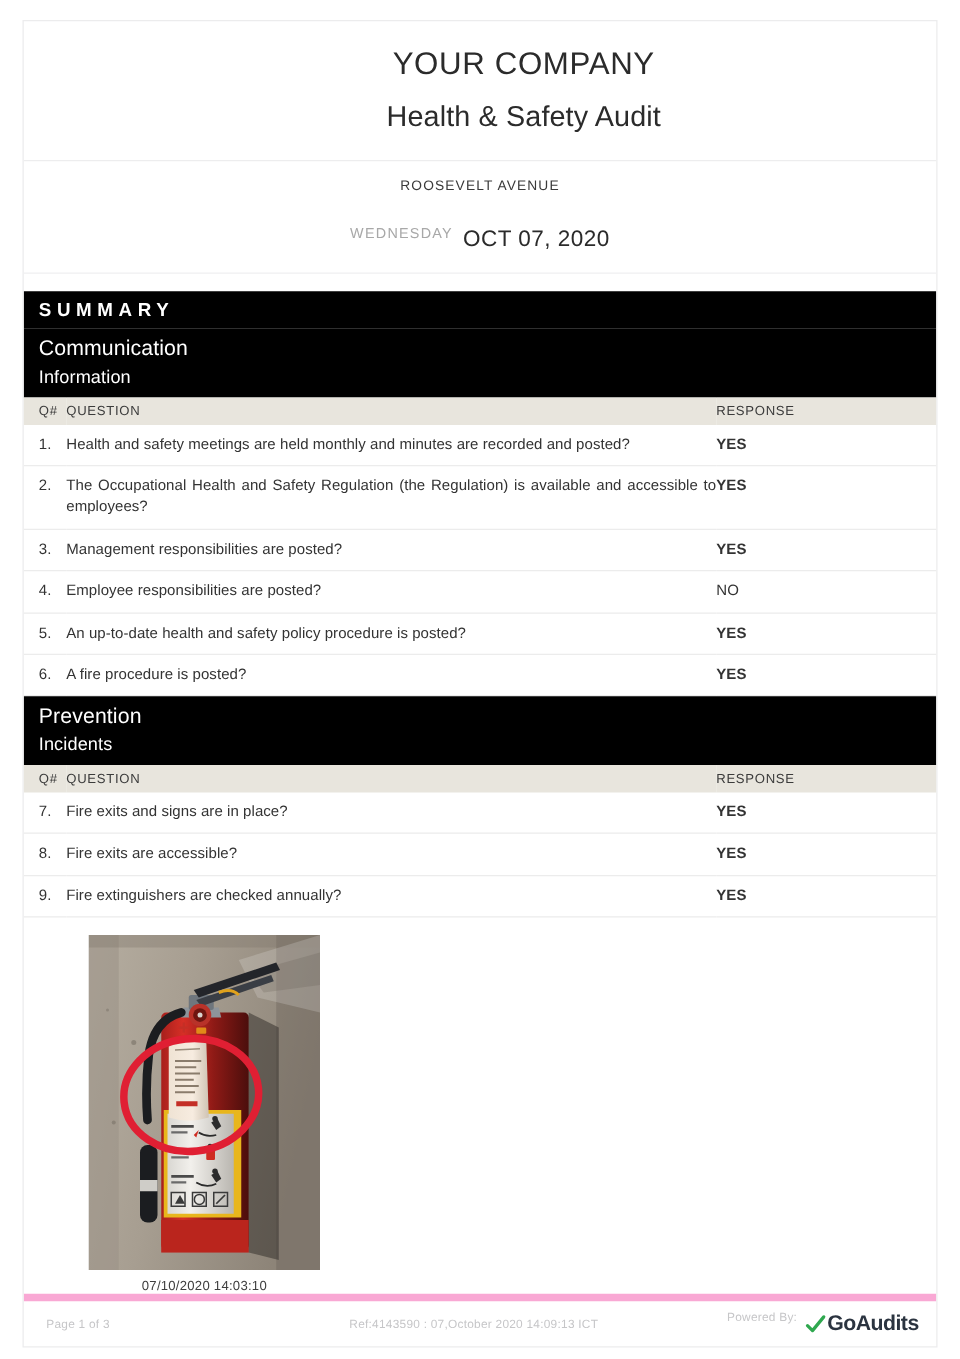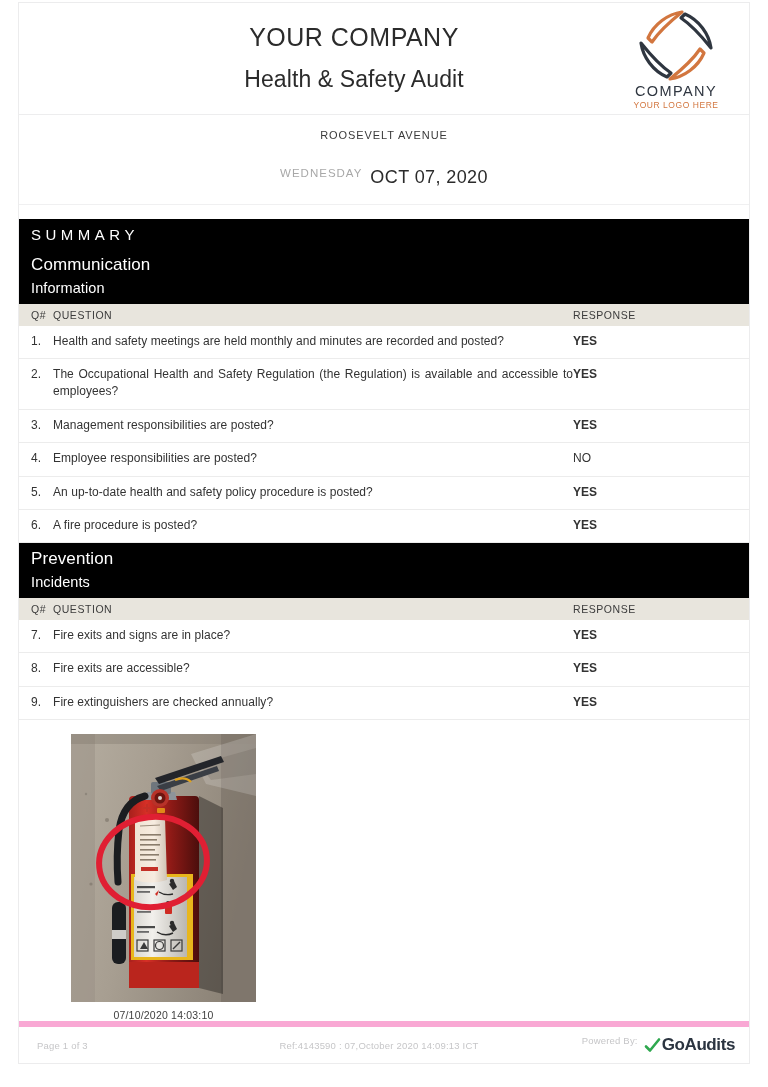--- a/index.html
+++ b/index.html
@@ -7,21 +7,21 @@
   html, body {
     width: 768px;
     height: 1087px;
     background: #ffffff;
     font-family: "Liberation Sans", sans-serif;
     -webkit-font-smoothing: antialiased;
   }
   .page {
     position: absolute;
     left: 18px;
-    top: 2px;
+    top: 16px;
     width: 732px;
     height: 1062px;
     background: #ffffff;
     border: 1px solid #ececed;
     overflow: hidden;
   }
 
   
   .doc-header {
     position: relative;
@@ -106,21 +106,21 @@
     background: #000000;
     color: #ffffff;
   }
   .summary-bar {
     height: 30px;
     display: flex;
     align-items: center;
     padding-left: 12px;
     font-size: 15px;
     letter-spacing: 4.5px;
-    font-weight: 400;
+    font-weight: 700;
   }
   .summary-text {
     font-size: 12.5px;
     color: #3a3a3a;
     padding: 12px 0 22px 16px;
     letter-spacing: 0.1px;
   }
 
   
   .section { margin-bottom: 0; }
@@ -233,34 +233,20 @@
 </style>
 </head>
 <body>
 
 <div class="page">
 
   <div class="doc-header">
     <div class="title-block">
       <div class="company-name">YOUR COMPANY</div>
       <div class="doc-title">Health &amp; Safety Audit</div>
-    </div>
-    <div class="logo-block">
-      <svg class="logo-mark" width="76" height="74" viewBox="0 0 76 74">
-
-        <path d="M10 30 C16 16, 30 6, 44 4 C34 12, 22 22, 14 34 Z" fill="none" stroke="#d2763f" stroke-width="3.2" stroke-linejoin="round"></path>
-
-        <path d="M47 6 C61 12, 71 26, 73 40 C65 30, 55 18, 43 10 Z" fill="none" stroke="#2f3640" stroke-width="3.2" stroke-linejoin="round"></path>
-
-        <path d="M66 45 C60 59, 46 69, 32 71 C42 63, 54 53, 62 41 Z" fill="none" stroke="#d2763f" stroke-width="3.2" stroke-linejoin="round"></path>
-
-        <path d="M29 69 C15 63, 5 49, 3 35 C11 45, 21 57, 33 65 Z" fill="none" stroke="#2f3640" stroke-width="3.2" stroke-linejoin="round"></path>
-      </svg>
-      <div class="logo-word">COMPANY</div>
-      <div class="logo-sub">YOUR LOGO HERE</div>
     </div>
   </div>
 
   <div class="sub-header">
     <div class="location">ROOSEVELT AVENUE</div>
     <div class="date-line">
       <span class="date-weekday">WEDNESDAY</span>
       <span class="date-main">OCT 07, 2020</span>
     </div>
   </div>

